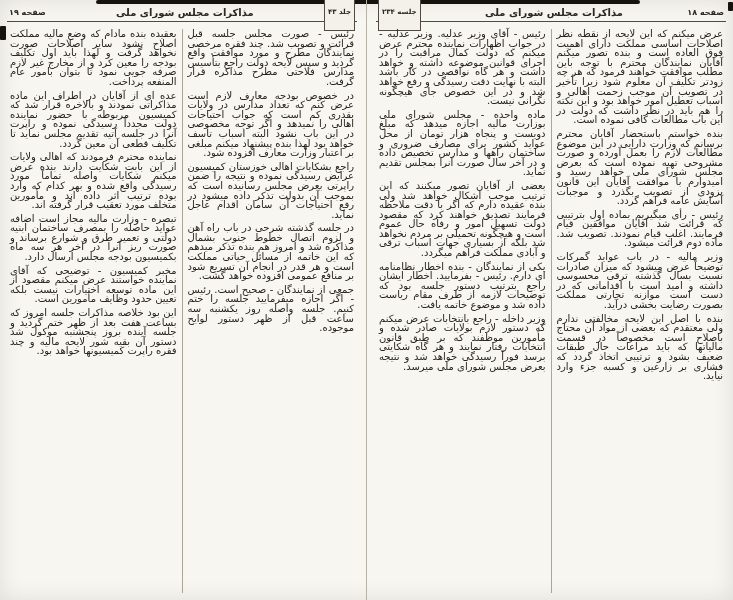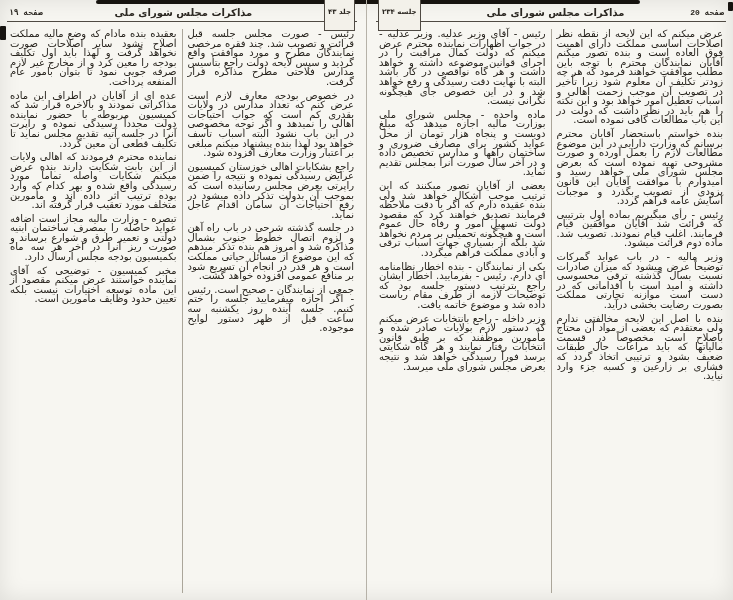--- a/index.html
+++ b/index.html
@@ -18,21 +18,21 @@
   }
   .page{position:absolute;top:4px;bottom:4px;width:350px;}
   .page-left{left:7px;}
   .page-right{right:7px;}
   .page-header{
     display:flex;justify-content:space-between;align-items:center;
     height:17px;border-bottom:1px solid #4f4a43;
     font-size:8px;font-weight:bold;color:#2b2721;
     direction:rtl;padding:0 2px;
   }
-  .page-num{font-size:8px;white-space:nowrap;font-family:Liberation Mono, monospace;}
+  .page-num{font-size:8px;white-space:nowrap;}
   .header-title{font-size:10px;white-space:nowrap;letter-spacing:.3px;}
   .issue-box{
     border:1px solid #4f4a43;padding:12px 3px;font-size:7px;
     line-height:11px;white-space:nowrap;background:#f3f1ea;
   }
   .columns{
     position:absolute;top:23px;bottom:1px;left:0;right:0;
     display:flex;direction:rtl;
   }
   .col{
@@ -52,21 +52,21 @@
 <body>
 
 <div class="spread">
 
   <div class="artifact artifact-top"></div>
   <div class="artifact artifact-left"></div>
   <div class="artifact artifact-right"></div>
 
   <section class="page page-right">
     <header class="page-header">
-      <span class="page-num">صفحه 20</span>
+      <span class="page-num">صفحه ۱۸</span>
       <span class="header-title">مذاکرات مجلس شورای ملی</span>
       <span class="issue-box">جلسه ۲۳۴</span>
     </header>
     <div class="columns">
       <div class="col">
           <p class="para">عرض میکنم که این لایحه از نقطه نظر اصلاحات اساسی مملکت دارای اهمیت فوق العاده است و بنده تصور میکنم آقایان نمایندگان محترم با توجه باین مطلب موافقت خواهند فرمود که هر چه زودتر تکلیف آن معلوم شود زیرا تأخیر در تصویب آن موجب زحمت اهالی و اسباب تعطیل امور خواهد بود و این نکته را هم باید در نظر داشت که دولت در این باب مطالعات کافی نموده است.</p>
           <p class="para">بنده خواستم باستحضار آقایان محترم برسانم که وزارت دارایی در این موضوع مطالعات لازم را بعمل آورده و صورت مشروحی تهیه نموده است که بعرض مجلس شورای ملی خواهد رسید و امیدوارم با موافقت آقایان این قانون بزودی از تصویب بگذرد و موجبات آسایش عامه فراهم گردد.</p>
           <p class="para">رئیس - رأی میگیریم بماده اول بترتیبی که قرائت شد آقایان موافقین قیام فرمایند. اغلب قیام نمودند. تصویب شد. ماده دوم قرائت میشود.</p>
           <p class="para">وزیر مالیه - در باب عواید گمرکات توضیحاً عرض میشود که میزان صادرات نسبت بسال گذشته ترقی محسوسی داشته و امید است با اقداماتی که در دست است موازنه تجارتی مملکت بصورت رضایت بخشی درآید.</p>
           <p class="para">بنده با اصل این لایحه مخالفتی ندارم ولی معتقدم که بعضی از مواد آن محتاج باصلاح است مخصوصاً در قسمت مالیاتها که باید مراعات حال طبقات ضعیف بشود و ترتیبی اتخاذ گردد که فشاری بر زارعین و کسبه جزء وارد نیاید.</p>
@@ -88,27 +88,28 @@
     <header class="page-header">
       <span class="issue-box">جلد ۴۳</span>
       <span class="header-title">مذاکرات مجلس شورای ملی</span>
       <span class="page-num">صفحه ۱۹</span>
     </header>
     <div class="columns">
       <div class="col">
           <p class="para">رئیس - صورت مجلس جلسه قبل قرائت و تصویب شد. چند فقره مرخصی نمایندگان مطرح و مورد موافقت واقع گردید و سپس لایحه دولت راجع بتأسیس مدارس فلاحتی مطرح مذاکره قرار گرفت.</p>
           <p class="para">در خصوص بودجه معارف لازم است عرض کنم که تعداد مدارس در ولایات بقدری کم است که جواب احتیاجات اهالی را نمیدهد و اگر توجه مخصوصی در این باب نشود البته اسباب تأسف خواهد بود لهذا بنده پیشنهاد میکنم مبلغی بر اعتبار وزارت معارف افزوده شود.</p>
           <p class="para">راجع بشکایات اهالی خوزستان کمیسیون عرایض رسیدگی نموده و نتیجه را ضمن راپرتی بعرض مجلس رسانیده است که بموجب آن بدولت تذکر داده میشود در رفع احتیاجات آن سامان اقدام عاجل نماید.</p>
-          <p class="para">در جلسه گذشته شرحی در باب راه آهن و لزوم اتصال خطوط جنوب بشمال مذاکره شد و امروز هم بنده تذکر میدهم که این موضوع از مسائل حیاتی مملکت است و هر قدر در انجام آن تسریع شود بر منافع عمومی افزوده خواهد گشت.</p>
-          <p class="para">جمعی از نمایندگان - صحیح است. رئیس - اگر اجازه میفرمایید جلسه را ختم کنیم. جلسه آینده روز یکشنبه سه ساعت قبل از ظهر دستور لوایح موجوده.</p>
+          <p class="para">در جلسه گذشته شرحی در باب راه آهن و لزوم اتصال خطوط جنوب بشمال مذاکره شد و امروز هم بنده تذکر میدهم که این خاتمه از مسائل حیاتی مملکت است و هر قدر در انجام آن تسریع شود بر منافع عمومی افزوده خواهد گشت.</p>
+          <p class="para">جمعی از نمایندگان - صحیح است. رئیس - اگر اجازه میفرمایید جلسه را ختم کنیم. جلسه واصله روز یکشنبه سه ساعت قبل از ظهر دستور لوایح موجوده.</p>
         </div>
       <div class="col-divider"></div>
       <div class="col">
           <p class="para">بعقیده بنده مادام که وضع مالیه مملکت اصلاح نشود سایر اصلاحات صورت نخواهد گرفت و لهذا باید اول تکلیف بودجه را معین کرد و از مخارج غیر لازم صرفه جویی نمود تا بتوان بامور عام المنفعه پرداخت.</p>
           <p class="para">عده ای از آقایان در اطراف این ماده مذاکراتی نمودند و بالاخره قرار شد که کمیسیون مربوطه با حضور نماینده دولت مجدداً رسیدگی نموده و راپرت آنرا در جلسه آتیه تقدیم مجلس نماید تا تکلیف قطعی آن معین گردد.</p>
           <p class="para">نماینده محترم فرمودند که اهالی ولایات از این بابت شکایت دارند بنده عرض میکنم شکایات واصله تماماً مورد رسیدگی واقع شده و بهر کدام که وارد بوده ترتیب اثر داده اند و مأمورین متخلف مورد تعقیب قرار گرفته اند.</p>
           <p class="para">تبصره - وزارت مالیه مجاز است اضافه عواید حاصله را بمصرف ساختمان ابنیه دولتی و تعمیر طرق و شوارع برساند و صورت ریز آنرا در آخر هر سه ماه بکمیسیون بودجه مجلس ارسال دارد.</p>
           <p class="para">مخبر کمیسیون - توضیحی که آقای نماینده خواستند عرض میکنم مقصود از این ماده توسعه اختیارات نیست بلکه تعیین حدود وظایف مأمورین است.</p>
+          <p class="para">این بود خلاصه مذاکرات جلسه امروز که بساعت هفت بعد از ظهر ختم گردید و جلسه آینده بروز پنجشنبه موکول شد دستور آن بقیه شور لایحه مالیه و چند فقره راپرت کمیسیونها خواهد بود.</p>
         </div>
     </div>
   </section>
 
 </div>
 
 </body></html>

